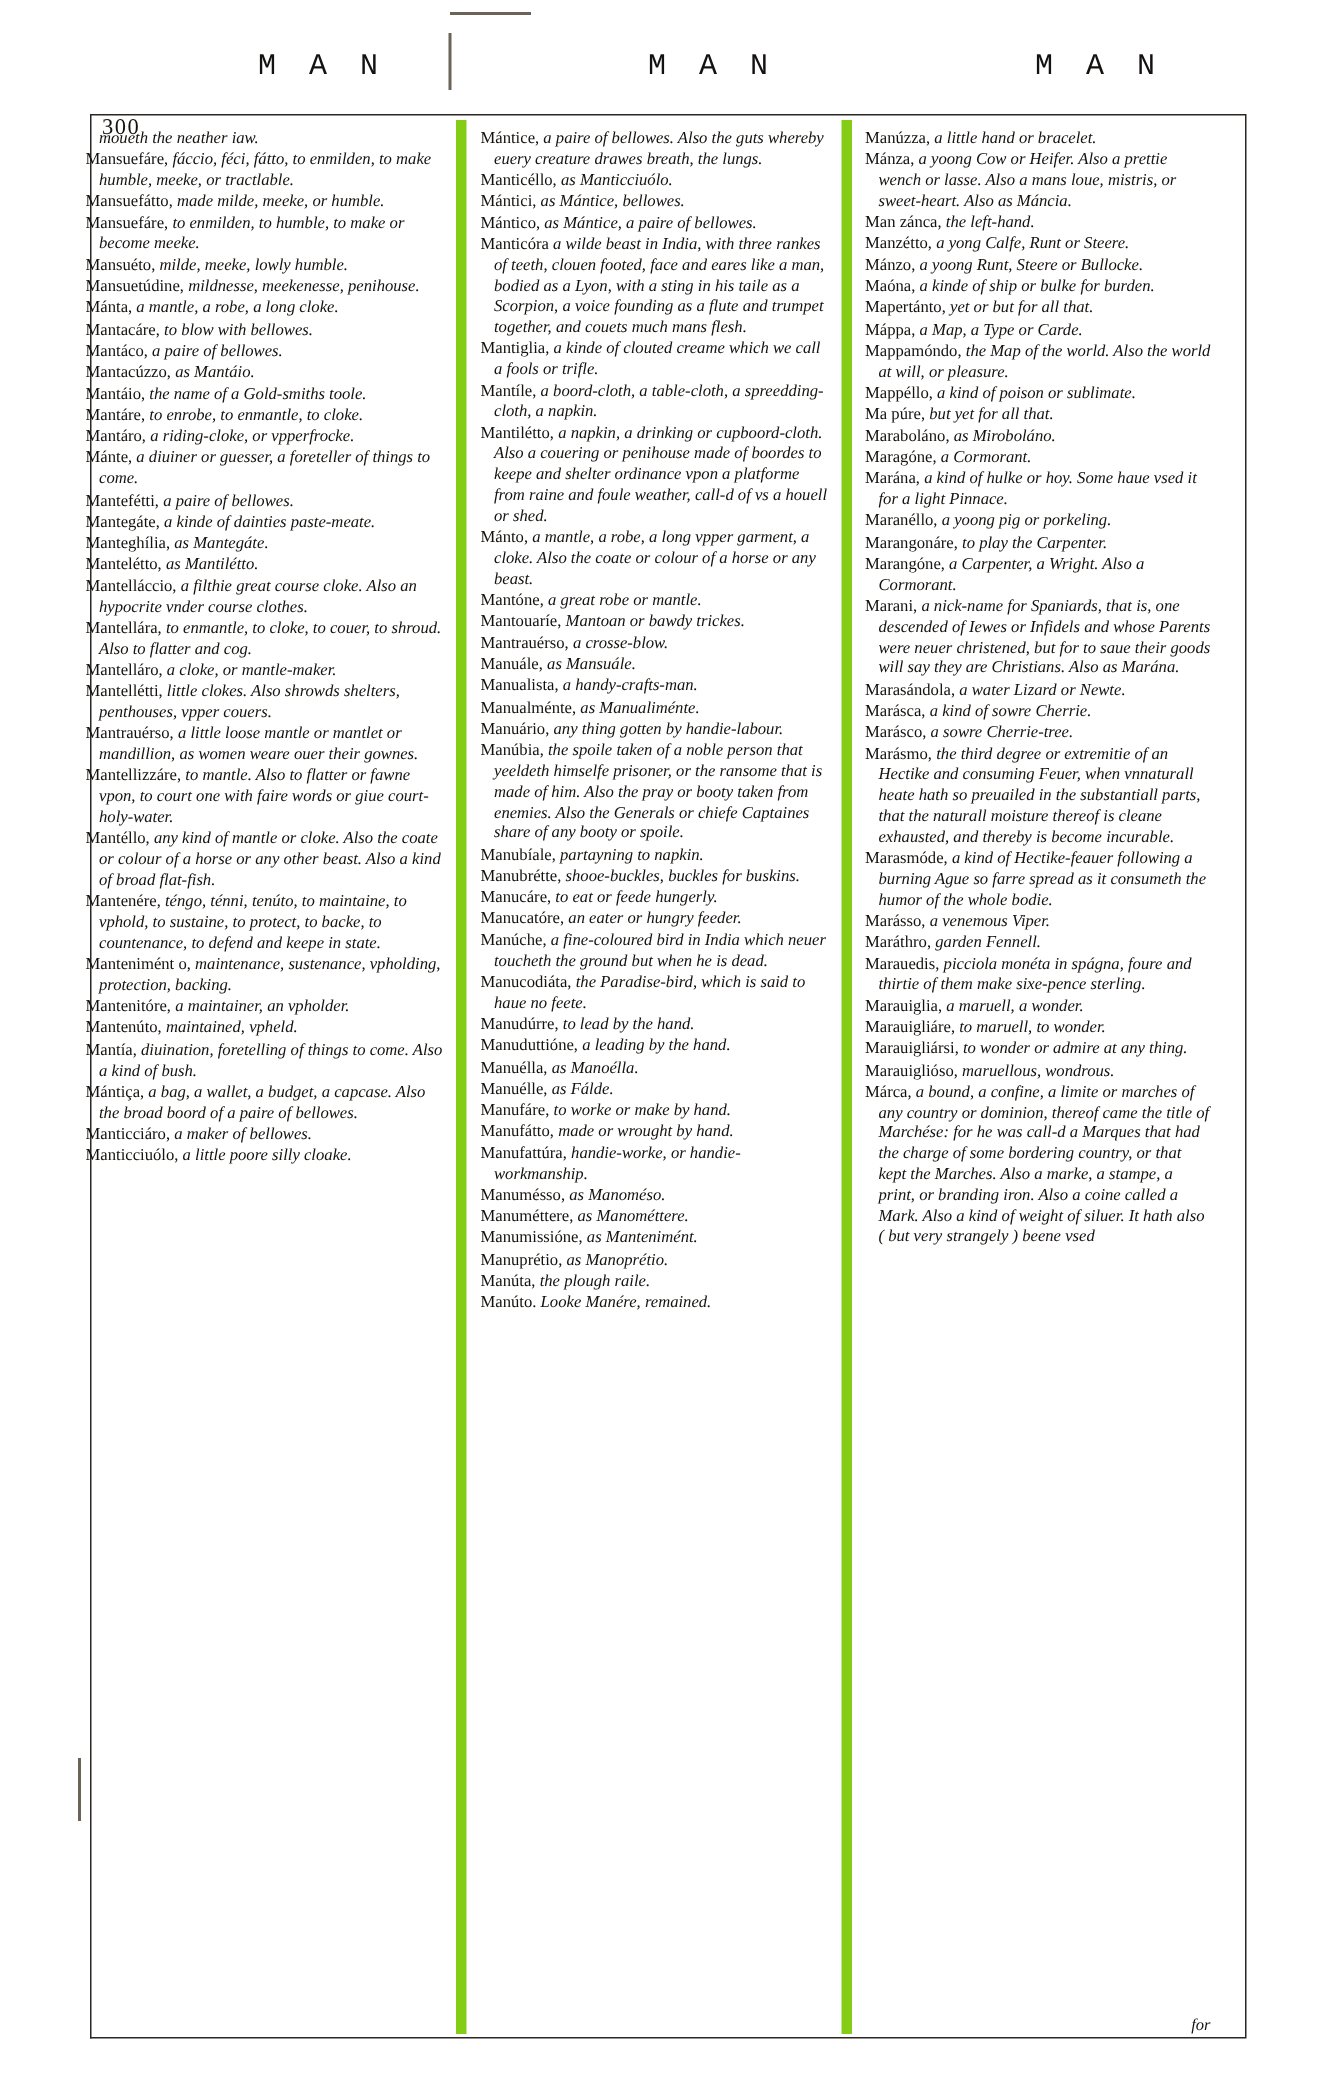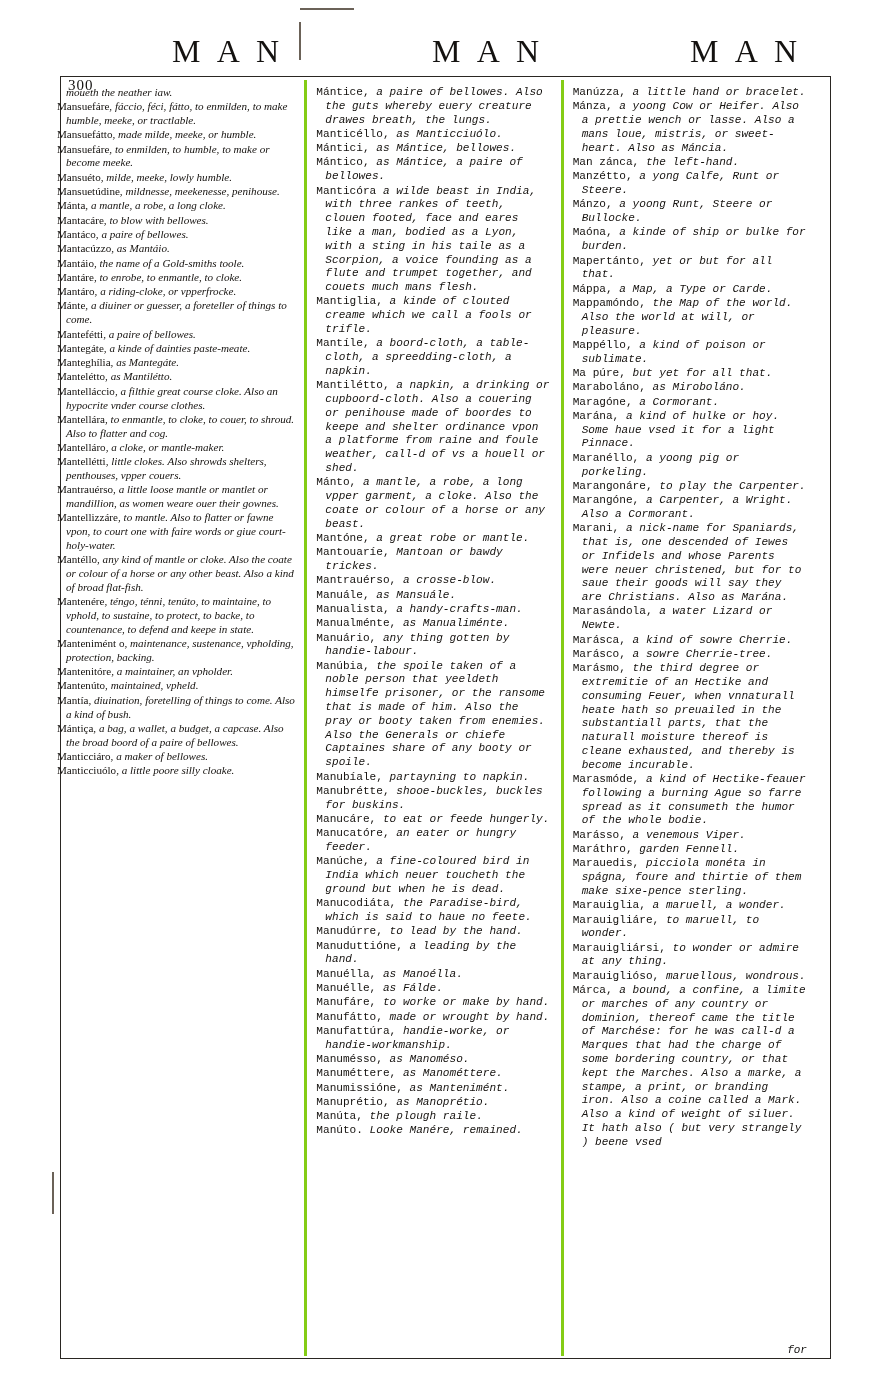--- a/index.html
+++ b/index.html
@@ -48,23 +48,23 @@
     left: 8px;
     top: 4px;
     font-size: 15px;
     letter-spacing: 1px;
     font-family: "Liberation Serif", serif;
     margin-top: 40px;
   }
   .runhead {
     position: absolute;
     top: 0px;
-    font-size: 32px;
+    font-size: 20px;
     letter-spacing: 5px;
-    font-family: Liberation Serif, serif;
+    font-family: Liberation Mono, monospace;
   }
   .rh1 { left: 112px; }
   .rh2 { left: 372px; }
   .rh3 { left: 630px; }
 
   .rule {
     position: absolute;
     left: 60px;
     width: 770px;
     height: 1px;
@@ -89,22 +89,21 @@
     height: 1276px;
     display: flex;
   }
   .col {
     width: 256.33px;
     padding: 6px 9px 0 9px;
     box-sizing: border-box;
     position: relative;
   }
   .col + .col {
-    border-left: 3px solid #84cc16;
-    font-family: Liberation Mono, monospace;
+    border-left: 7px solid #84cc16;
   }
 
   .entry {
     font-size: 11.1px;
     line-height: 1.245;
     font-style: italic;
     margin: 0 0 0.5px 0;
     text-indent: -9px;
     padding-left: 9px;
     text-align: left;

